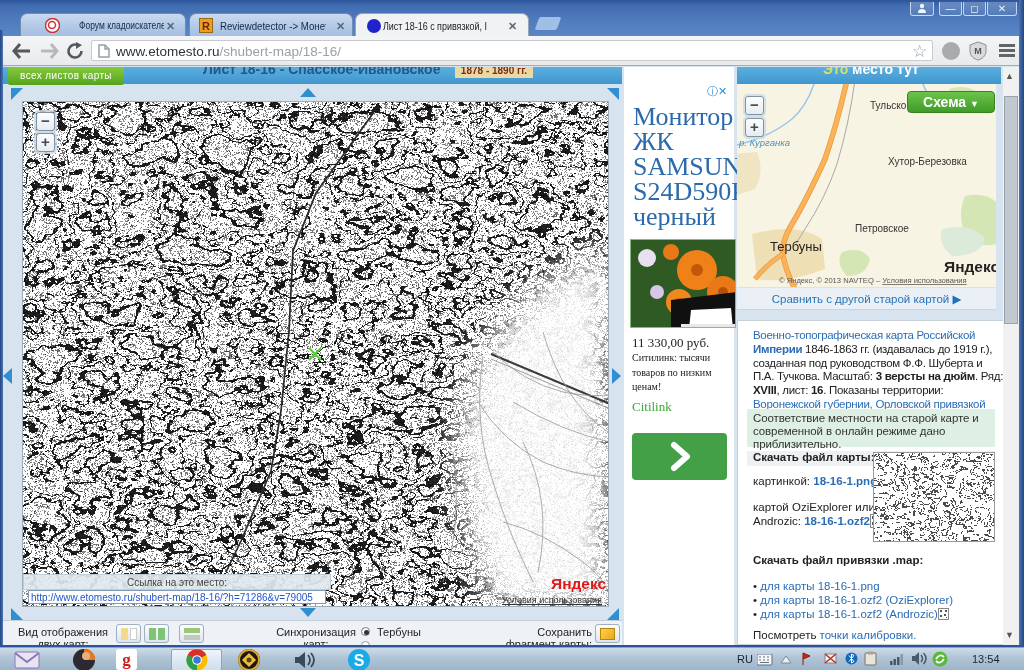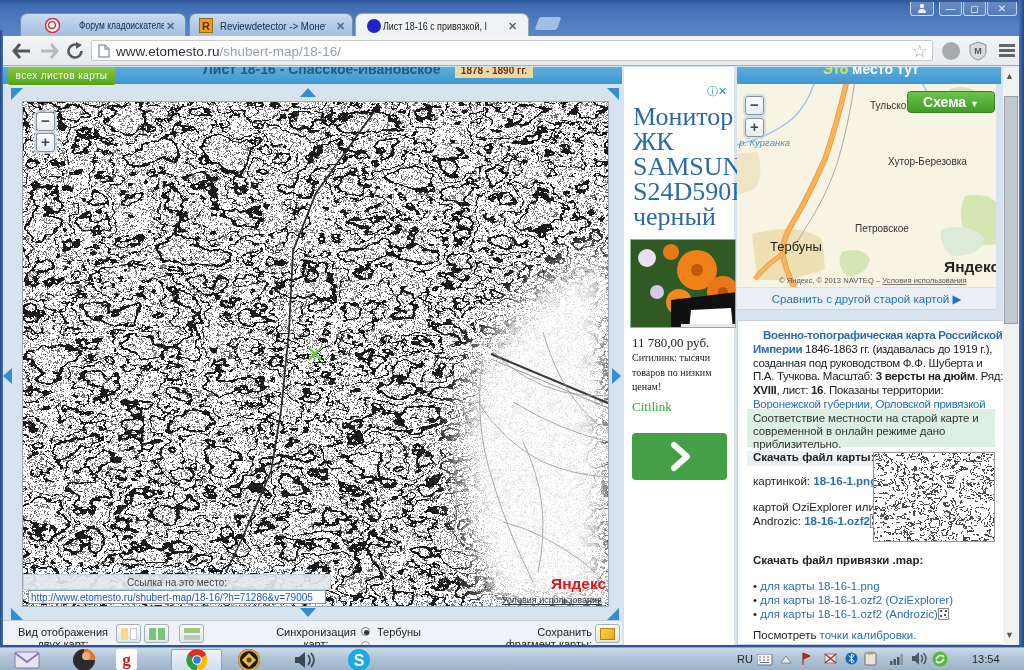--- a/index.html
+++ b/index.html
@@ -18,21 +18,21 @@
 #urlbox{left:88px;top:4px;width:842px;height:21px;background:#fff;border:1px solid #c7cbd0;border-radius:2px;}
 
 #page{left:3px;top:67px;width:1000px;height:579px;background:#d7e3ee;overflow:hidden;}
 
 #scroll{left:1003px;top:67px;width:16px;height:578px;background:#f1f1f1;}
 #thumb{left:1px;top:29px;width:14px;height:228px;background:#c2c8cf;border:1px solid #9aa2ab;}
 #winborderR{left:1019px;top:0;width:5px;height:647px;background:linear-gradient(90deg,#4a76b8,#24457f);}
 #winborderL{left:0;top:30px;width:3px;height:617px;background:linear-gradient(90deg,#24457f,#4a76b8);}
 #winborderB{left:0;top:645px;width:1024px;height:2px;background:#2d549b;}
 
-#greenbtn{left:5px;top:0px;width:107px;height:18px;background:linear-gradient(180deg,#86c93e,#55a41c);border-radius:2px;color:#fff;font-size:10px;text-align:center;line-height:18px;letter-spacing:0.4px;}
+#greenbtn{left:5px;top:0px;width:116px;height:18px;background:linear-gradient(180deg,#86c93e,#55a41c);border-radius:2px;color:#fff;font-size:10px;text-align:center;line-height:18px;letter-spacing:0.4px;}
 #stripL{left:0px;top:0px;width:619px;height:17px;background:linear-gradient(180deg,#5caede,#3f97cf);}
 #stripR{left:734px;top:0px;width:264px;height:17px;background:linear-gradient(180deg,#5caede,#3f97cf);}
 
 #oldmap{left:19px;top:34px;width:587px;height:506px;background:#fefefe;border:1px solid #9fabb5;overflow:hidden;}
 .zbtn{width:19px;height:19px;background:linear-gradient(180deg,#fdfdfe,#e8ecf0);border:1px solid #7f93a4;border-radius:3px;box-shadow:0 0 0 2px rgba(205,220,232,.85);color:#3f4a55;font-weight:bold;text-align:center;line-height:16px;font-size:15px;}
 
 #ctrlrow{left:0px;top:553px;width:619px;height:25px;background:#eef2f6;border-top:1px solid #c3ced8;font-size:11px;color:#222;}
 .cbtn{top:3px;width:25px;height:19px;background:linear-gradient(180deg,#fefefe,#dde5ec);border:1px solid #9fb0c0;border-radius:3px;}
 
 #adcol{left:621px;top:0px;width:110px;height:578px;background:#fff;}
@@ -260,21 +260,21 @@
           <circle cx="66" cy="30" r="6" fill="#c05808"></circle>
         <circle cx="92" cy="52" r="16" fill="#e87818"></circle>
           <circle cx="92" cy="52" r="5" fill="#b85008"></circle>
         <circle cx="48" cy="62" r="13" fill="#f08820"></circle>
           <circle cx="48" cy="62" r="4" fill="#c06008"></circle>
         <path d="M40 89 L40 60 L106 52 L106 89 Z" fill="#101010"></path>
         <path d="M58 89 L60 70 L100 68 L102 89 Z" fill="#fff"></path>
         <rect x="50" y="84" width="56" height="5" fill="#e8e8e8"></rect>
       </svg>
     </div>
-    <div class="abs" style="left:8px;top:268px;width:100px;font-family:'Liberation Serif',serif;font-size:13px;color:#222;">11 780,00 руб.</div>
+    <div class="abs" style="left:8px;top:268px;width:100px;font-family:'Liberation Serif',serif;font-size:13px;color:#222;">11 330,00 руб.</div>
     <div class="abs" style="left:8px;top:284px;width:104px;font-family:'Liberation Serif',serif;font-size:10px;line-height:14.5px;color:#222;white-space:nowrap;">Ситилинк: тысячи<br>товаров по низким<br>ценам!</div>
     <div class="abs" style="left:8px;top:332px;font-family:'Liberation Serif',serif;font-size:13px;color:#3aaa35;">Citilink</div>
     <div class="abs" style="left:8px;top:366px;width:95px;height:47px;background:#43a047;border-radius:4px;">
       <svg width="95" height="47">
           <path d="M42 12 L55 23.5 L42 35" fill="none" stroke="#fff" stroke-width="6" stroke-linecap="round" stroke-linejoin="round"></path>
         </svg>
     </div>
   </div>
 
   <div id="rightcol" class="abs">
@@ -302,21 +302,21 @@
         <text x="207" y="188" font-size="15.5" font-weight="bold" fill="#222">Яндекс</text>
         <text x="42" y="199" font-size="7.6" fill="#555">© Яндекс, © 2013 NAVTEQ – <tspan text-decoration="underline">Условия иcпользования</tspan></text>
       </svg>
       <div class="abs zbtn" style="left:8px;top:12px;">−</div>
       <div class="abs zbtn" style="left:8px;top:34px;">+</div>
       <div class="abs" style="left:170px;top:7px;width:88px;height:22px;background:linear-gradient(180deg,#6cc44a,#3f9b28);border:1px solid #35821f;border-radius:4px;color:#fff;font-size:14px;font-weight:bold;text-align:center;line-height:21px;">Схема <span style="font-size:9px;">▼</span></div>
     </div>
     <div id="comparebar" class="abs">Сравнить с другой старой картой <span style="color:#1a70c8;">▶</span></div>
     <div id="infobox" class="abs">
       <div class="abs" style="left:15px;top:8px;width:250px;line-height:13.8px;white-space:nowrap;font-size:11.5px;letter-spacing:-0.3px;">
-        <span class="lnk" style="font-weight:bold;margin-left:10px;">Военно-топографическая карта Российской</span><br>
+        <span class="lnk" style="font-weight:normal;">Военно-топографическая карта Российской</span><br>
         <span class="lnk" style="font-weight:bold;">Империи</span> 1846-1863 гг. (издавалась до 1919 г.),<br>
         созданная под руководством Ф.Ф. Шуберта и<br>
         П.А. Тучкова. Масштаб: <b>3 версты на дюйм</b>. Ряд:<br>
         <b>XVIII</b>, лист: <b>16</b>. Показаны территории:<br>
         <span class="lnk">Воронежской губернии, Орловской привязкой</span>
       </div>
       <div class="abs" style="left:9px;top:88px;width:248px;height:38px;background:#def0e4;padding:3px 6px;line-height:13px;color:#333;white-space:nowrap;font-size:11.5px;letter-spacing:-0.1px;">Соответствие местности на старой карте и<br>современной в онлайн режиме дано<br>приблизительно.</div>
       <div class="abs" style="left:9px;top:130px;width:248px;height:15px;background:#eef1f3;font-weight:bold;padding-left:6px;">Скачать файл карты:</div>
       <div class="abs" style="left:15px;top:154px;">картинкой: <span class="lnk" style="font-weight:bold;">18-16-1.png</span></div>
       <div class="abs" style="left:15px;top:180px;width:130px;line-height:13px;">картой OziExplorer или Androzic: <span class="lnk" style="font-weight:bold;">18-16-1.ozf2</span><svg width="13" height="14" style="vertical-align:-3px;">

